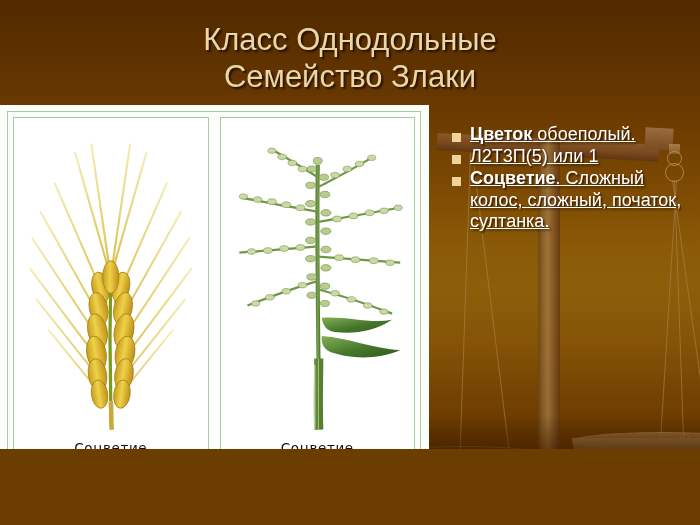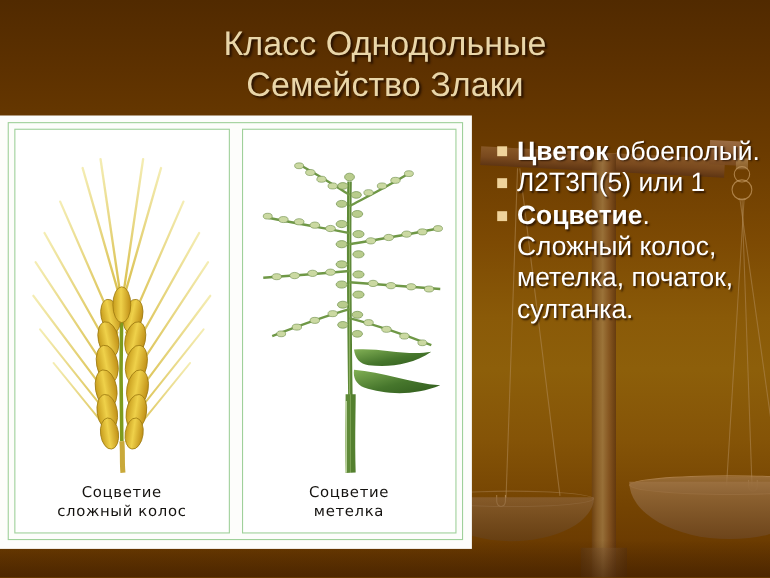--- a/index.html
+++ b/index.html
@@ -11,21 +11,21 @@
   }
 
   body {
     font-family: "Liberation Sans", sans-serif;
     background: #6b3d00;
   }
 
   #slide {
     position: relative;
     width: 700px;
-    height: 525px;
+    height: 449px;
     overflow: hidden;
     background:
       linear-gradient(180deg,
         #512a00 0%,
         #5d3100 12%,
         #6b3b00 26%,
         #7d4a03 42%,
         #8a5a08 55%,
         #8d5f0a 64%,
         #855407 76%,
@@ -269,24 +269,25 @@
   }
   .bullet-marker {
     flex: 0 0 auto;
     width: 9px;
     height: 9px;
     background: #efd39b;
     margin: 9px 9px 0 0;
   }
   .bullet-text {
     flex: 1 1 auto;
-    font-size: 24px;
+    font-size: 18px;
     line-height: 1.18;
     color: #ffffff;
     text-shadow: 1.5px 1.5px 1.6px rgba(35,15,0,.8);
+    text-decoration: underline;
   }
   .bullet-text b { font-weight: bold; }
 </style>
 </head>
 <body>
 
 <div id="slide">
 
   <div class="scale-layer">
     <div class="beam"></div>
@@ -484,18 +485,18 @@
       <div class="bullet-text"><b>Цветок</b><span> обоеполый.</span></div>
     </div>
 
     <div class="bullet-row">
       <span class="bullet-marker"></span>
       <div class="bullet-text"><span>Л2Т3П(5) или 1</span></div>
     </div>
 
     <div class="bullet-row">
       <span class="bullet-marker"></span>
-      <div class="bullet-text"><b>Соцветие</b><span>. Сложный колос, метелка, початок, султанка.</span></div>
+      <div class="bullet-text"><b>Соцветие</b><span>. Сложный колос, сложный, початок, султанка.</span></div>
     </div>
 
   </div>
 
 </div>
 
 </body></html>

